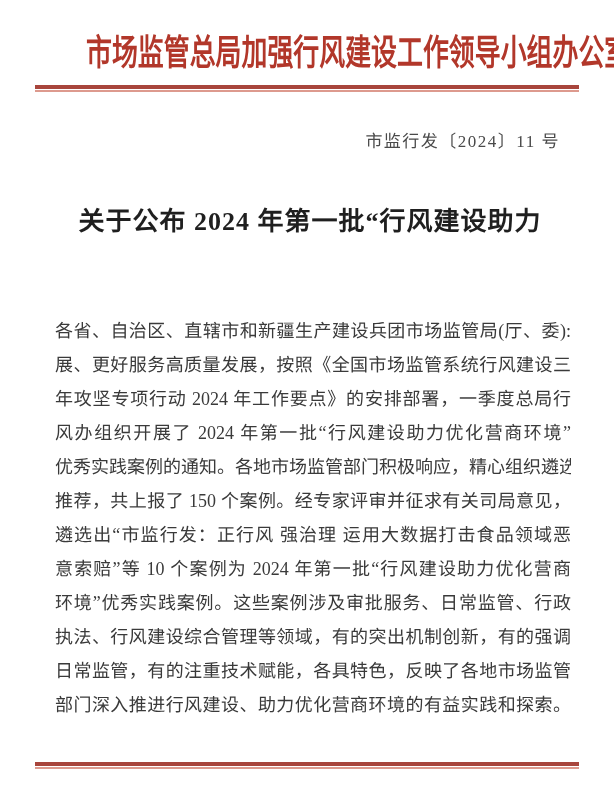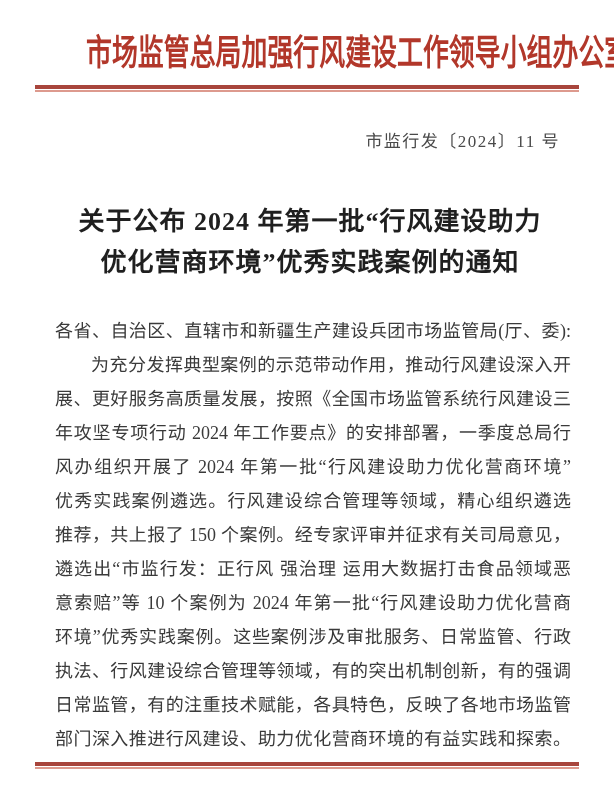--- a/index.html
+++ b/index.html
@@ -99,30 +99,28 @@
 
   <div class="red-rule rule-top">
     <div class="thick"></div>
     <div class="thin"></div>
   </div>
 
   <div class="doc-number">市监行发〔2024〕11 号</div>
 
   <div class="doc-title">
     <div>关于公布 2024 年第一批“行风建设助力</div>
-    <div>优化营商环境”优秀实践案例的通知</div>
   </div>
 
   <div class="doc-body">
     <div class="body-line">各省、自治区、直辖市和新疆生产建设兵团市场监管局(厅、委):</div>
-    <div class="body-line indent">为充分发挥典型案例的示范带动作用，推动行风建设深入开</div>
     <div class="body-line">展、更好服务高质量发展，按照《全国市场监管系统行风建设三</div>
     <div class="body-line">年攻坚专项行动 2024 年工作要点》的安排部署，一季度总局行</div>
     <div class="body-line">风办组织开展了 2024 年第一批“行风建设助力优化营商环境”</div>
-    <div class="body-line">优秀实践案例遴选。行风建设综合管理等领域，精心组织遴选</div>
+    <div class="body-line">优秀实践案例的通知。各地市场监管部门积极响应，精心组织遴选</div>
     <div class="body-line">推荐，共上报了 150 个案例。经专家评审并征求有关司局意见，</div>
     <div class="body-line">遴选出“市监行发：正行风 强治理 运用大数据打击食品领域恶</div>
     <div class="body-line">意索赔”等 10 个案例为 2024 年第一批“行风建设助力优化营商</div>
     <div class="body-line">环境”优秀实践案例。这些案例涉及审批服务、日常监管、行政</div>
     <div class="body-line">执法、行风建设综合管理等领域，有的突出机制创新，有的强调</div>
     <div class="body-line">日常监管，有的注重技术赋能，各具特色，反映了各地市场监管</div>
     <div class="body-line">部门深入推进行风建设、助力优化营商环境的有益实践和探索。</div>
   </div>
 
   <div class="red-rule rule-bottom">

